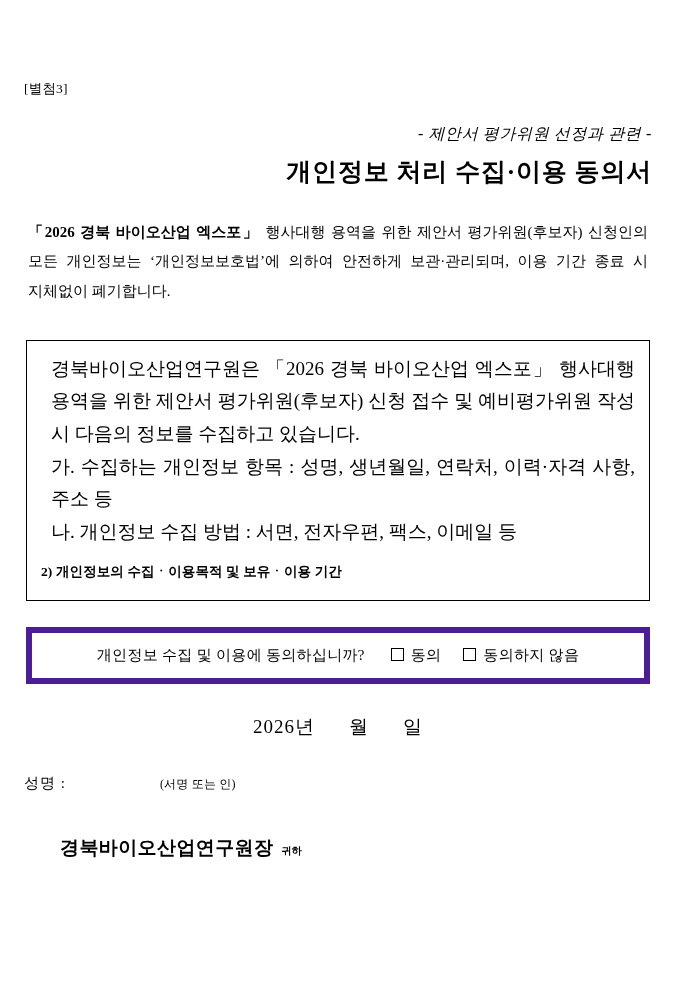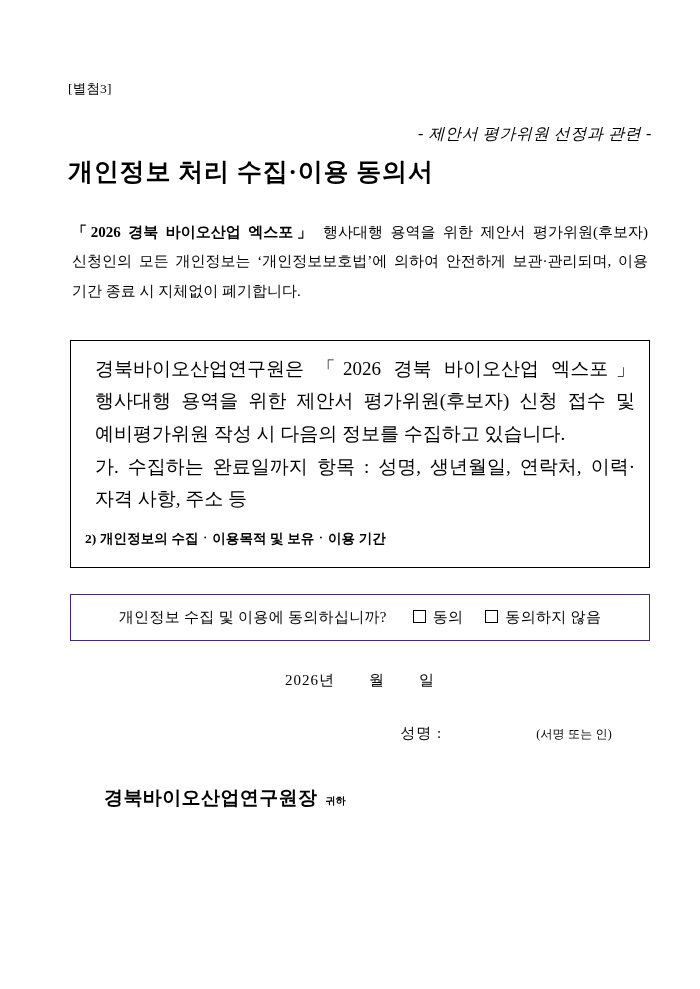--- a/index.html
+++ b/index.html
@@ -13,36 +13,36 @@
     font-family: "Liberation Serif", serif;
     color: #000000;
     position: relative;
     overflow: hidden;
   }
   .page {
     position: relative;
     width: 700px;
     height: 989px;
     box-sizing: border-box;
-    padding: 80px 48px 0 68px;
+    padding: 80px 48px 0 24px;
   }
   .attach-tag {
     font-size: 13.5px;
     letter-spacing: 0.2px;
     margin: 0 0 26px 0;
   }
   .subtitle {
     text-align: right;
     font-size: 16px;
     letter-spacing: 0.6px;
     margin: 0 0 10px 0;
     font-style: italic;
   }
   .doc-title {
-    text-align: left;
+    text-align: right;
     font-size: 25px;
     font-weight: bold;
     letter-spacing: 0.8px;
     margin: 0 0 30px 0;
   }
   .intro {
     font-size: 15px;
     line-height: 1.95;
     text-align: justify;
     text-justify: inter-ideograph;
@@ -91,49 +91,48 @@
     font-size: 14.5px;
     line-height: 1.95;
     text-align: justify;
     text-justify: inter-ideograph;
     word-break: keep-all;
     margin: 0 4px 26px 4px;
     padding-left: 22px;
   }
   .refuse-note b { font-weight: bold; }
   .question-box {
-    border: 1px solid #4c1d95;
+    border: 6px solid #4c1d95;
     margin: 0 2px 0 2px;
     padding: 13px 0 13px 0;
     text-align: center;
     font-size: 15px;
     letter-spacing: 0.3px;
     box-sizing: border-box;
   }
   .question-box .q { margin-right: 26px; }
   .chk {
     display: inline-block;
     width: 11px;
     height: 11px;
     border: 1px solid #000;
     margin-right: 7px;
     vertical-align: -1px;
   }
   .opt { margin-right: 22px; }
   .opt:last-child { margin-right: 0; }
   .date-line {
     text-align: center;
-    font-size: 15px;
+    font-size: 19px;
     letter-spacing: 1px;
     margin: 30px 0 0 0;
   }
   .date-line .sp { display: inline-block; width: 34px; }
   .sign-row {
     margin: 34px 40px 0 0;
-    text-align: right;
     font-size: 15px;
   }
   .sign-row .name-label { margin-right: 10px; letter-spacing: 1px;}
   .sign-row .seal {
     font-size: 12px;
     margin-left: 84px;
     letter-spacing: 0.2px;
   }
   .footer-org {
     margin: 42px 0 0 36px;
@@ -156,21 +155,22 @@
 
   <div class="subtitle">- 제안서 평가위원 선정과 관련 -</div>
 
   <div class="doc-title">개인정보 처리 수집·이용 동의서</div>
 
   <p class="intro"><b>「2026 경북 바이오산업 엑스포」</b><span> 행사대행 용역을 위한 제안서 평가위원(후보자) 신청인의 모든 개인정보는 ‘개인정보보호법’에 의하여 안전하게 보관·관리되며, 이용 기간 종료 시 지체없이 폐기합니다.</span></p>
 
 
   <div class="consent-box">
     <p class="item-body">경북바이오산업연구원은 「2026 경북 바이오산업 엑스포」 행사대행 용역을 위한 제안서 평가위원(후보자) 신청 접수 및 예비평가위원 작성 시 다음의 정보를 수집하고 있습니다.</p>
-    <p class="item-body">가. 수집하는 완료일까지 항목 : 성명, 생년월일, 연락처, 이력·자격 사항, 주소 등</p>
+    <p class="item-body">가. 수집하는 개인정보 항목 : 성명, 생년월일, 연락처, 이력·자격 사항, 주소 등</p>
+    <p class="item-body">나. 개인정보 수집 방법 : 서면, 전자우편, 팩스, 이메일 등</p>
 
     <div class="item-title second">
       <span>2)</span>
       <span>개인정보의 수집ㆍ이용목적 및 보유ㆍ이용 기간</span>
     </div>
   </div>
 
 
   <div class="question-box">
     <span class="q">개인정보 수집 및 이용에 동의하십니까?</span><span class="opt"><span class="chk"></span><span>동의</span></span><span class="opt"><span class="chk"></span><span>동의하지 않음</span></span>

